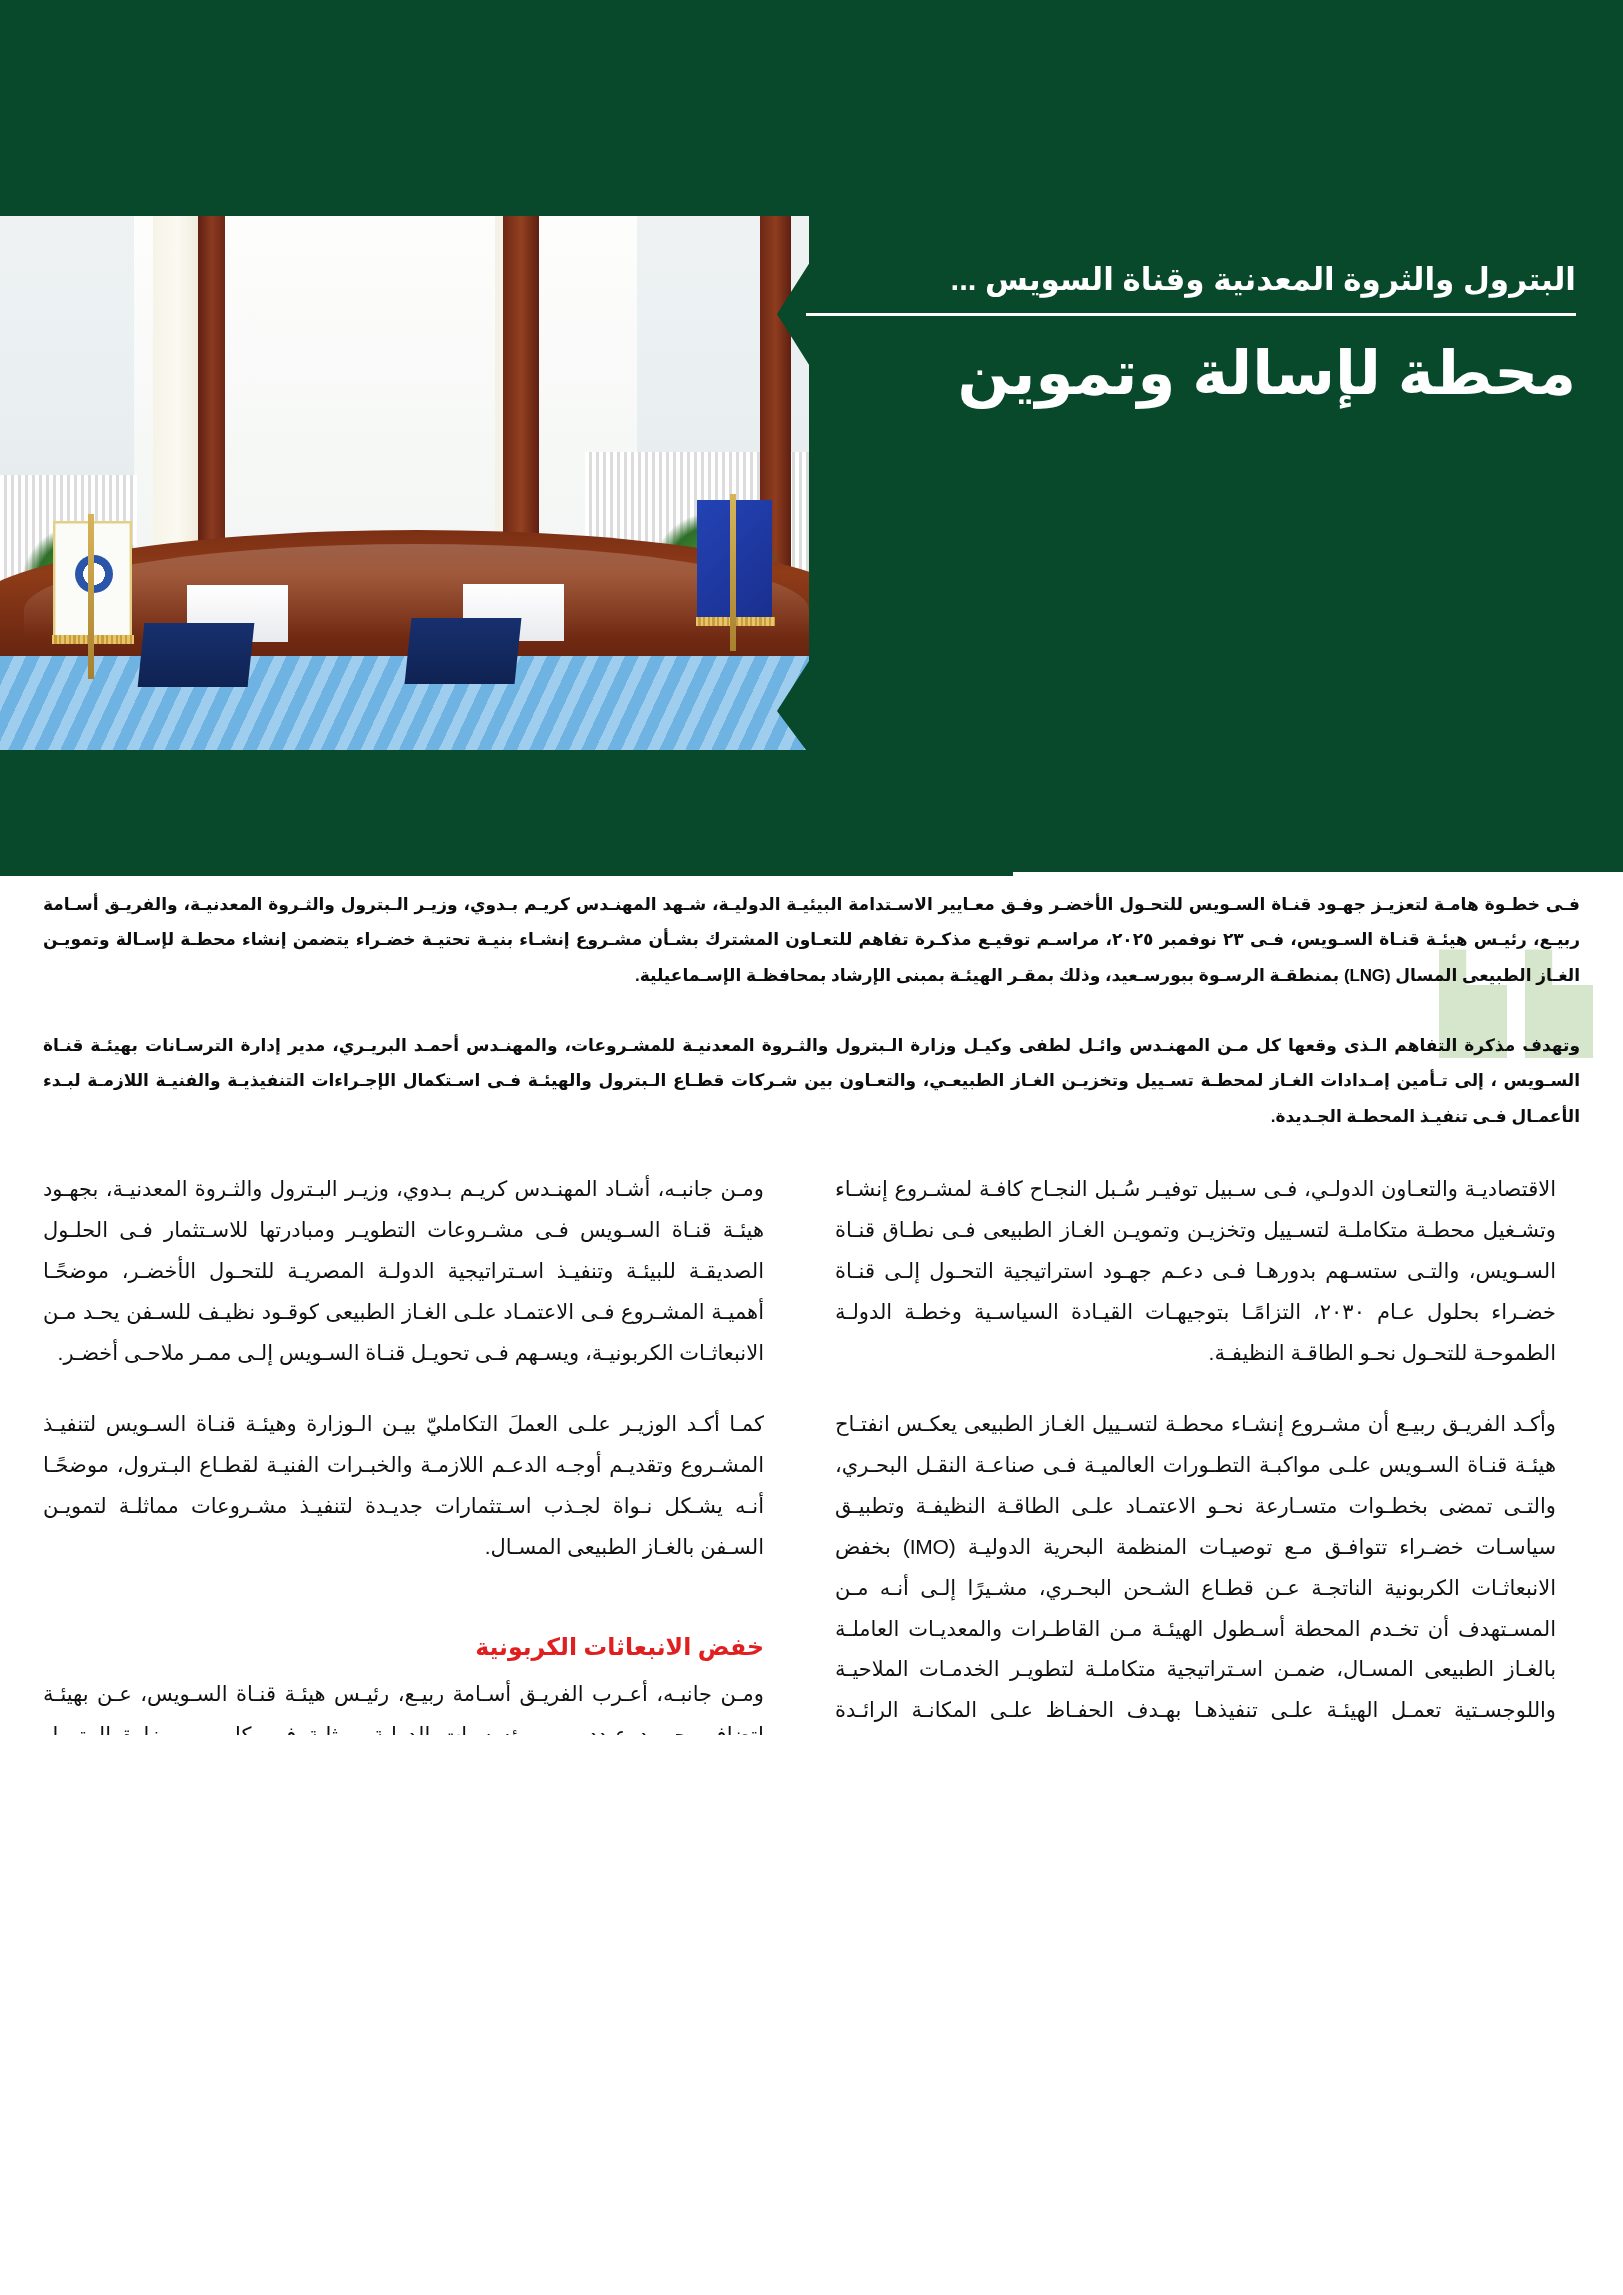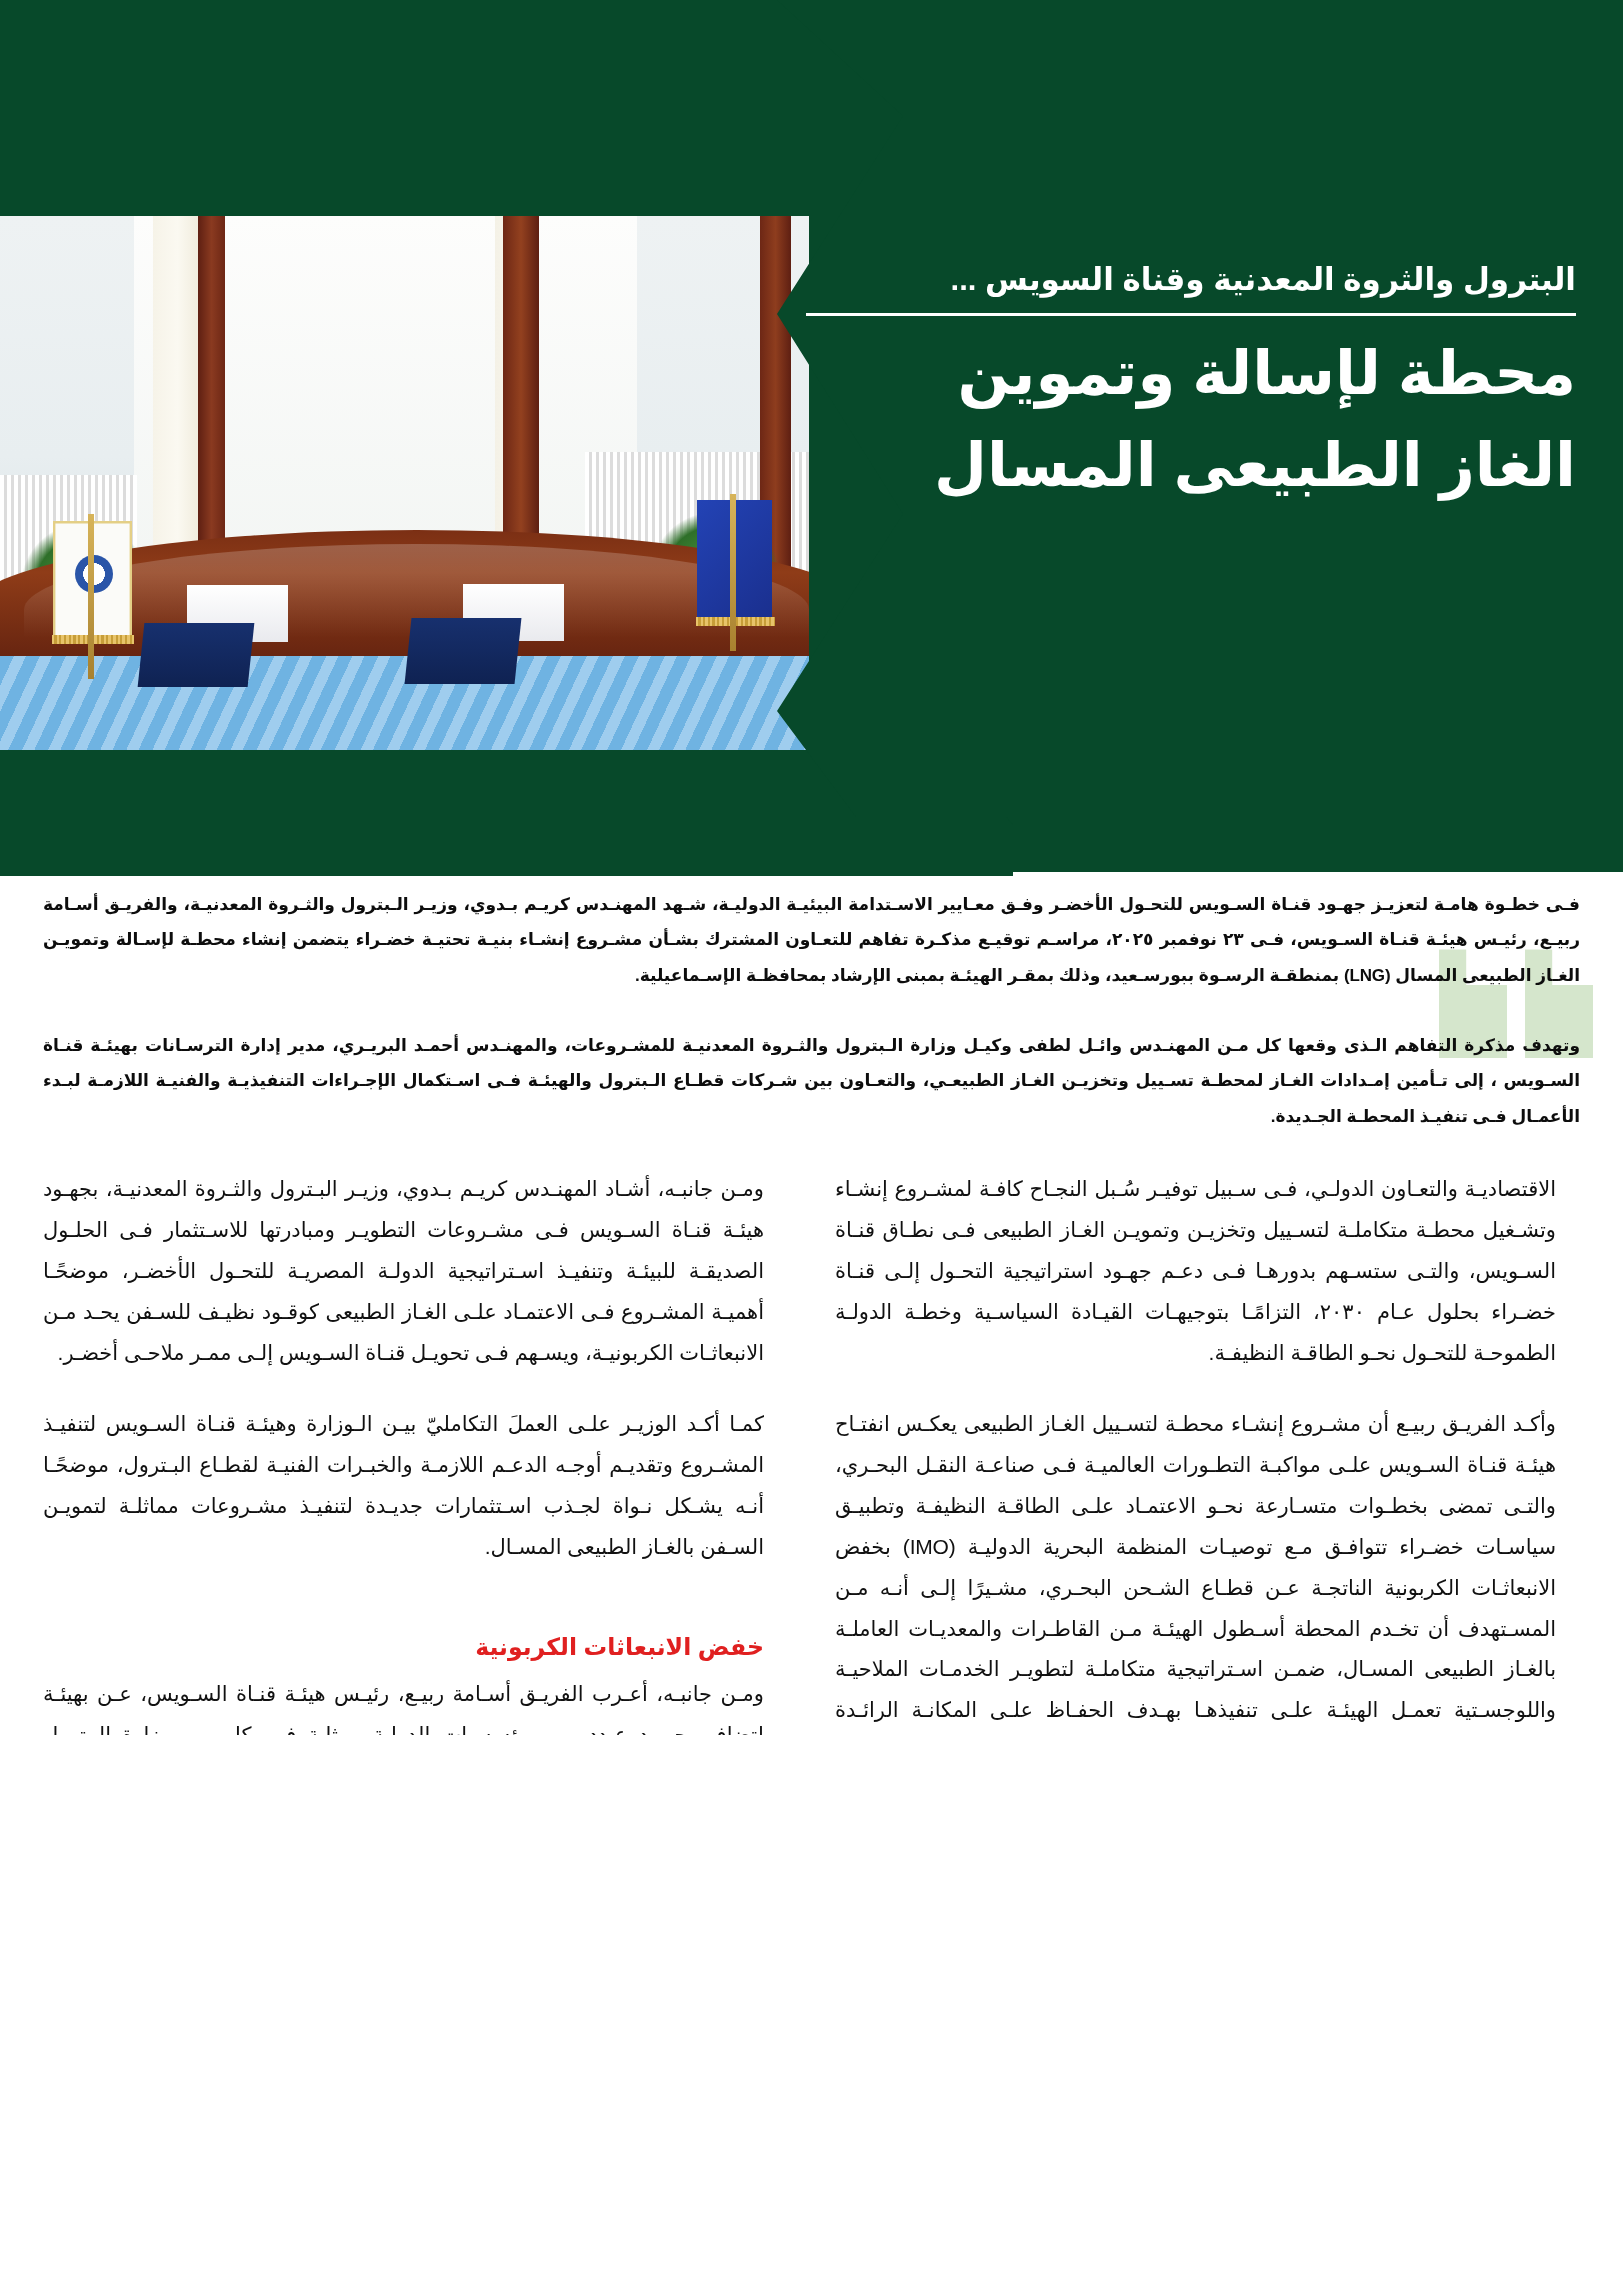--- a/index.html
+++ b/index.html
@@ -416,21 +416,20 @@
     </div>
 
     <div class="hero-bottom-wedge"></div>
 
     <div class="hero-panel"></div>
 
     <div class="kicker">البترول والثروة المعدنية وقناة السويس ...</div>
 
     <div class="headline">
       <div>محطة لإسالة وتموين</div>
-      <div>الغاز الطبيعى المسال</div>
     </div>
   </div>
 
   <div class="body-wrap">
 
     <div class="quote-mark">
       <i class="q1"></i>
         <i class="q2"></i>
     </div>
 

